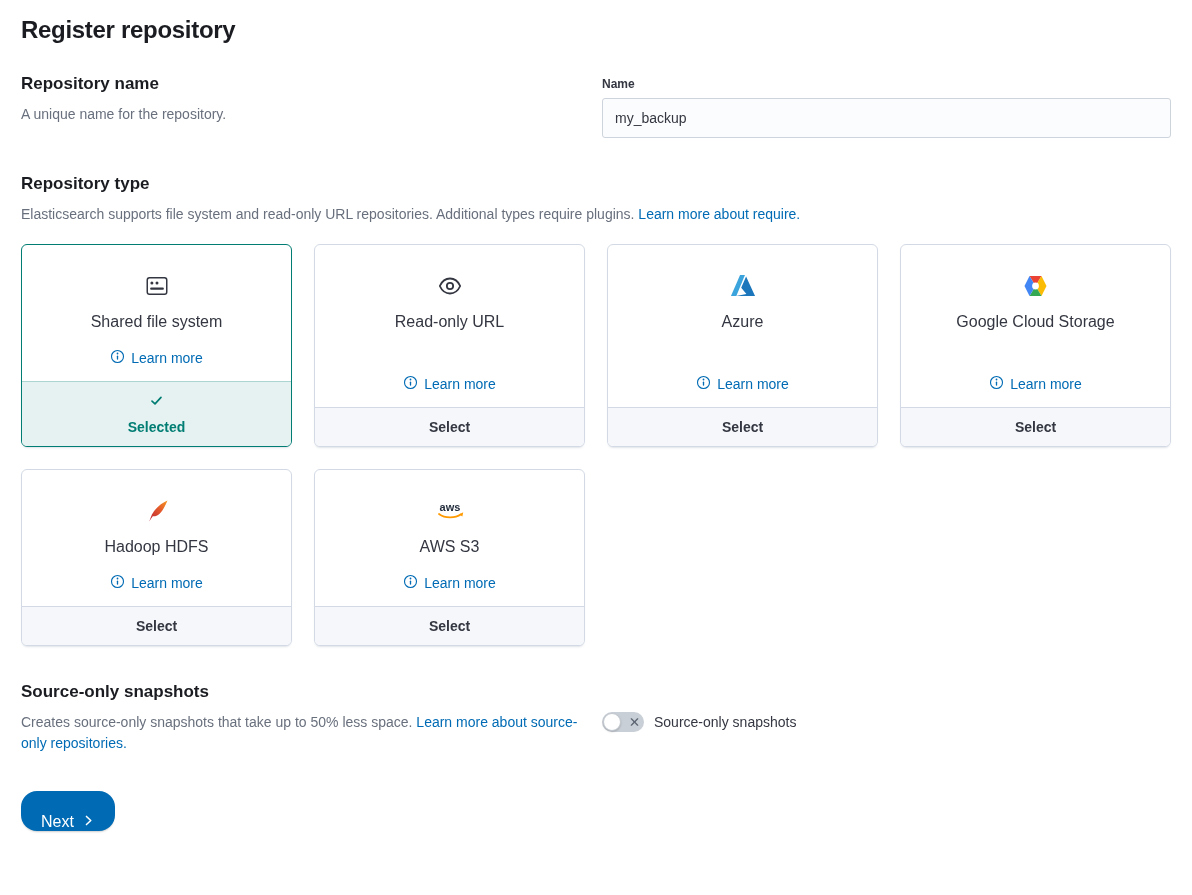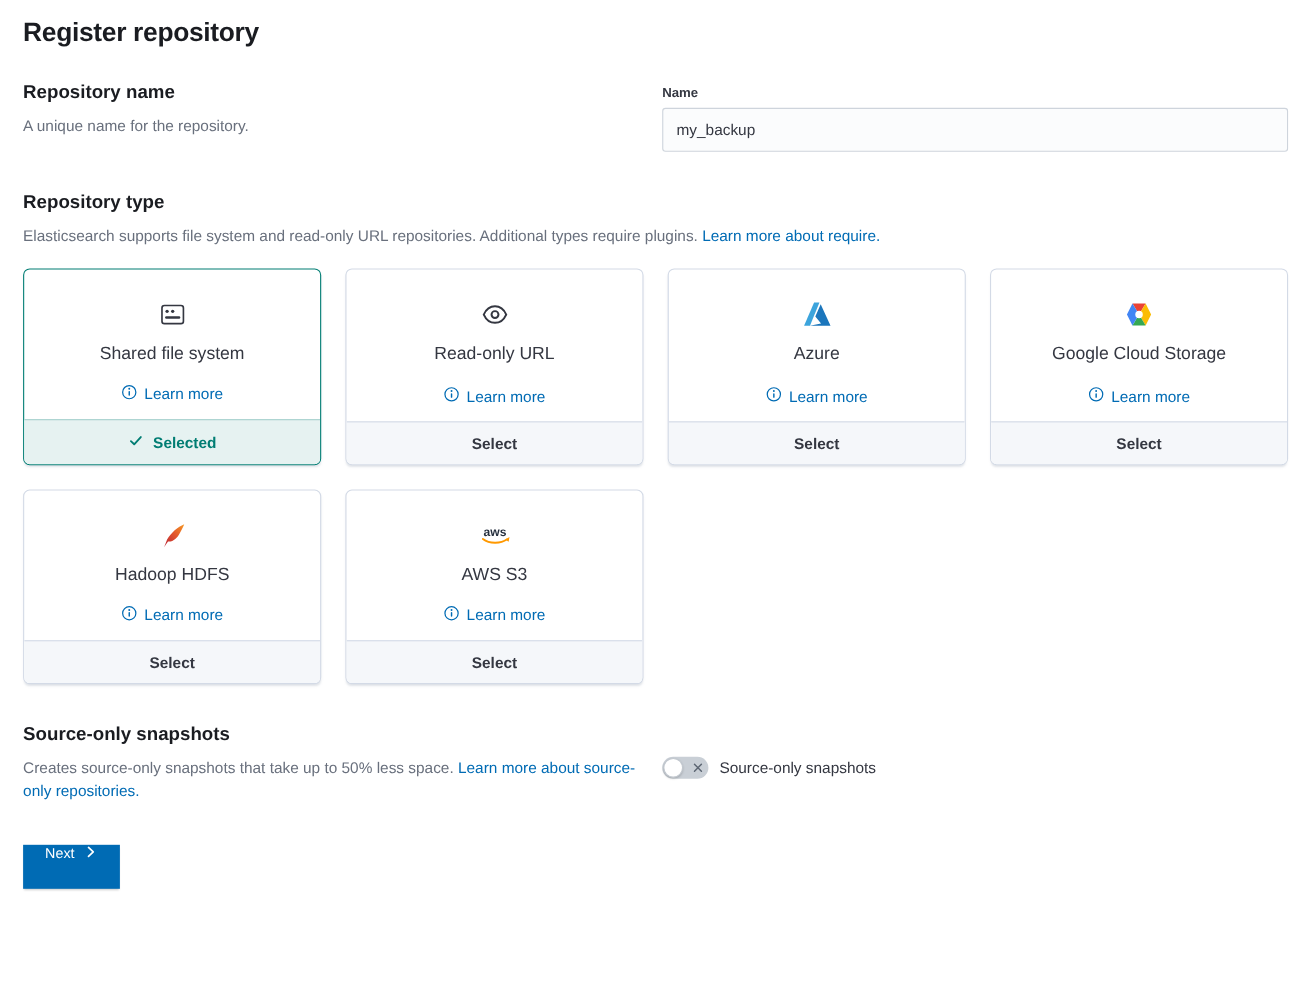--- a/index.html
+++ b/index.html
@@ -100,22 +100,22 @@
   }
   .card-footer {
     background: #F5F7FA;
     border-top: 1px solid #D3DAE6;
     padding: 11px 8px;
     font-size: 14px;
     font-weight: 700;
     color: #343741;
     display: flex;
     align-items: center;
-    justify-content: center;
     gap: 8px;
+    flex-direction: column;
   }
   .card.selected .card-footer {
     background: #E6F2F1;
     color: #017D73;
     border-top-color: rgba(1,125,115,0.25);
   }
 
   .toggle-row { display: flex; align-items: center; gap: 10px; padding-top: 30px; }
   .switch {
     position: relative;
@@ -139,29 +139,29 @@
   .switch-x {
     position: absolute;
     right: 5px; top: 50%;
     transform: translateY(-50%);
     display: flex;
   }
   .toggle-label { font-size: 14px; color: #343741; cursor: pointer; }
 
   .next-btn {
     display: inline-flex;
-    align-items: flex-start;
+    align-items: flex-end;
     gap: 8px;
     background: #006BB4;
     color: #ffffff;
     border: none;
-    border-radius: 0;
+    border-radius: 16px;
     height: 40px;
     padding: 0 20px;
-    font-size: 13px;
+    font-size: 16px;
     font-weight: 500;
     font-family: inherit;
     cursor: pointer;
     box-shadow: 0 2px 2px -1px rgba(0,0,0,0.2);
   }
 </style>
 </head>
 <body>
 
 <div class="container">

